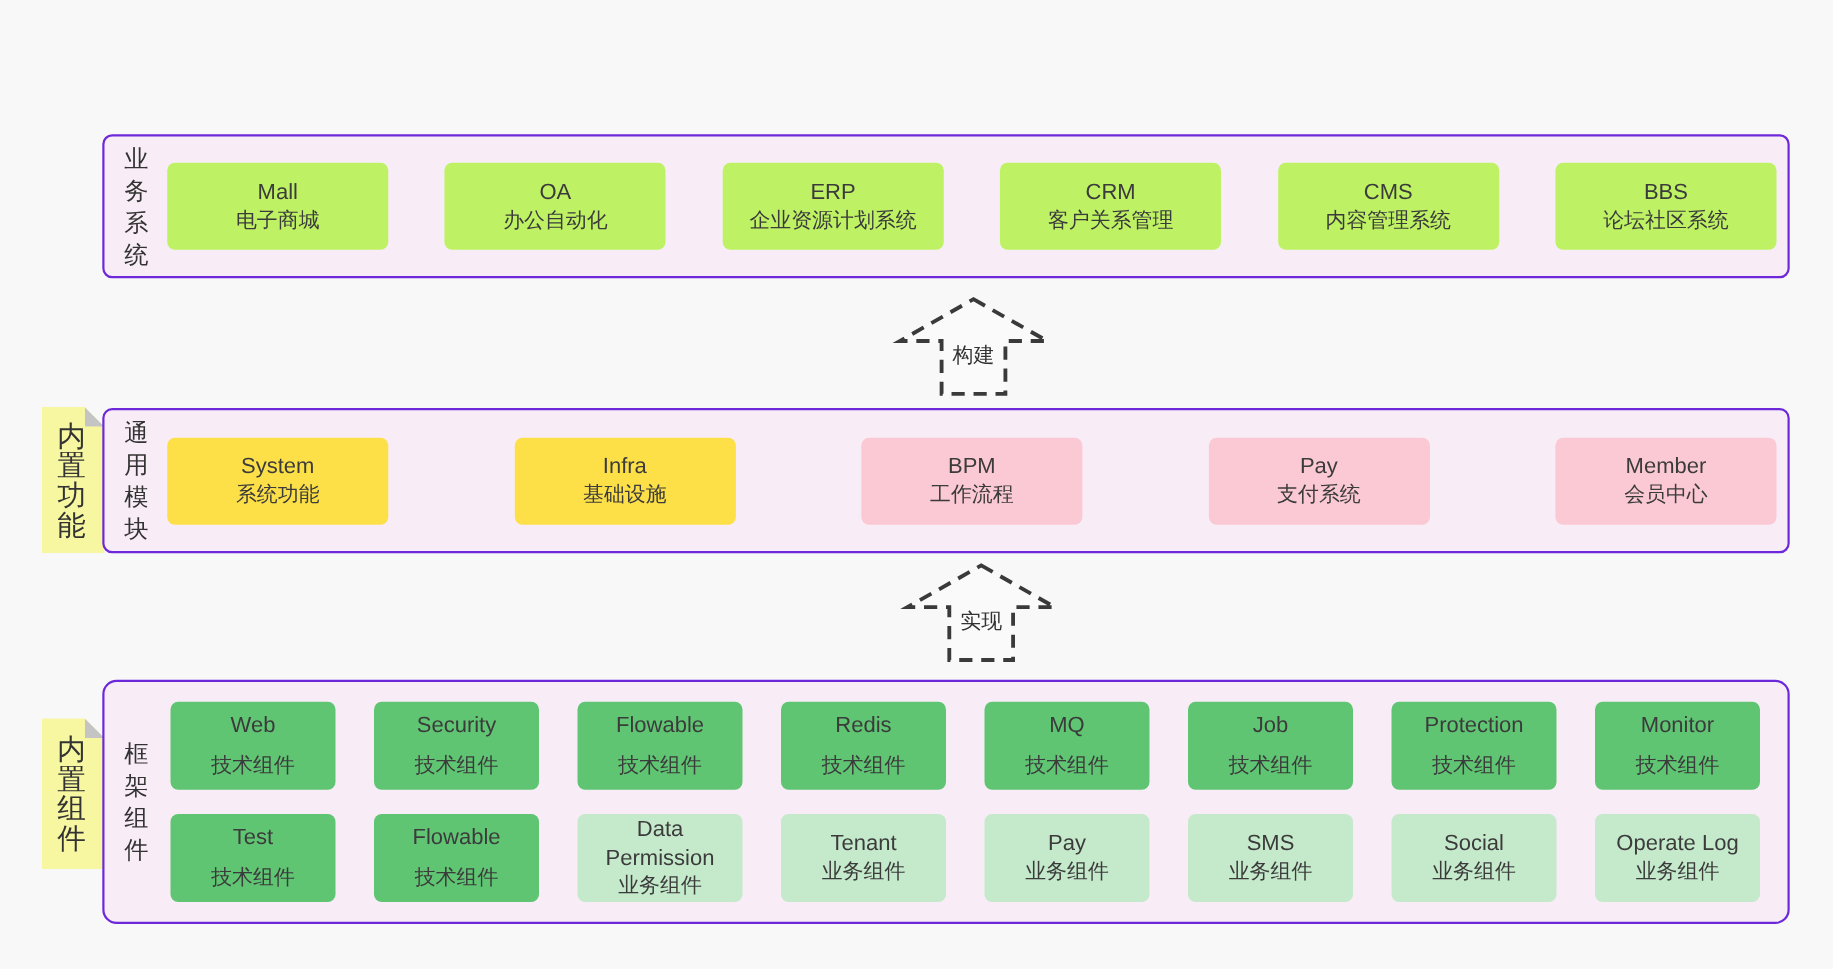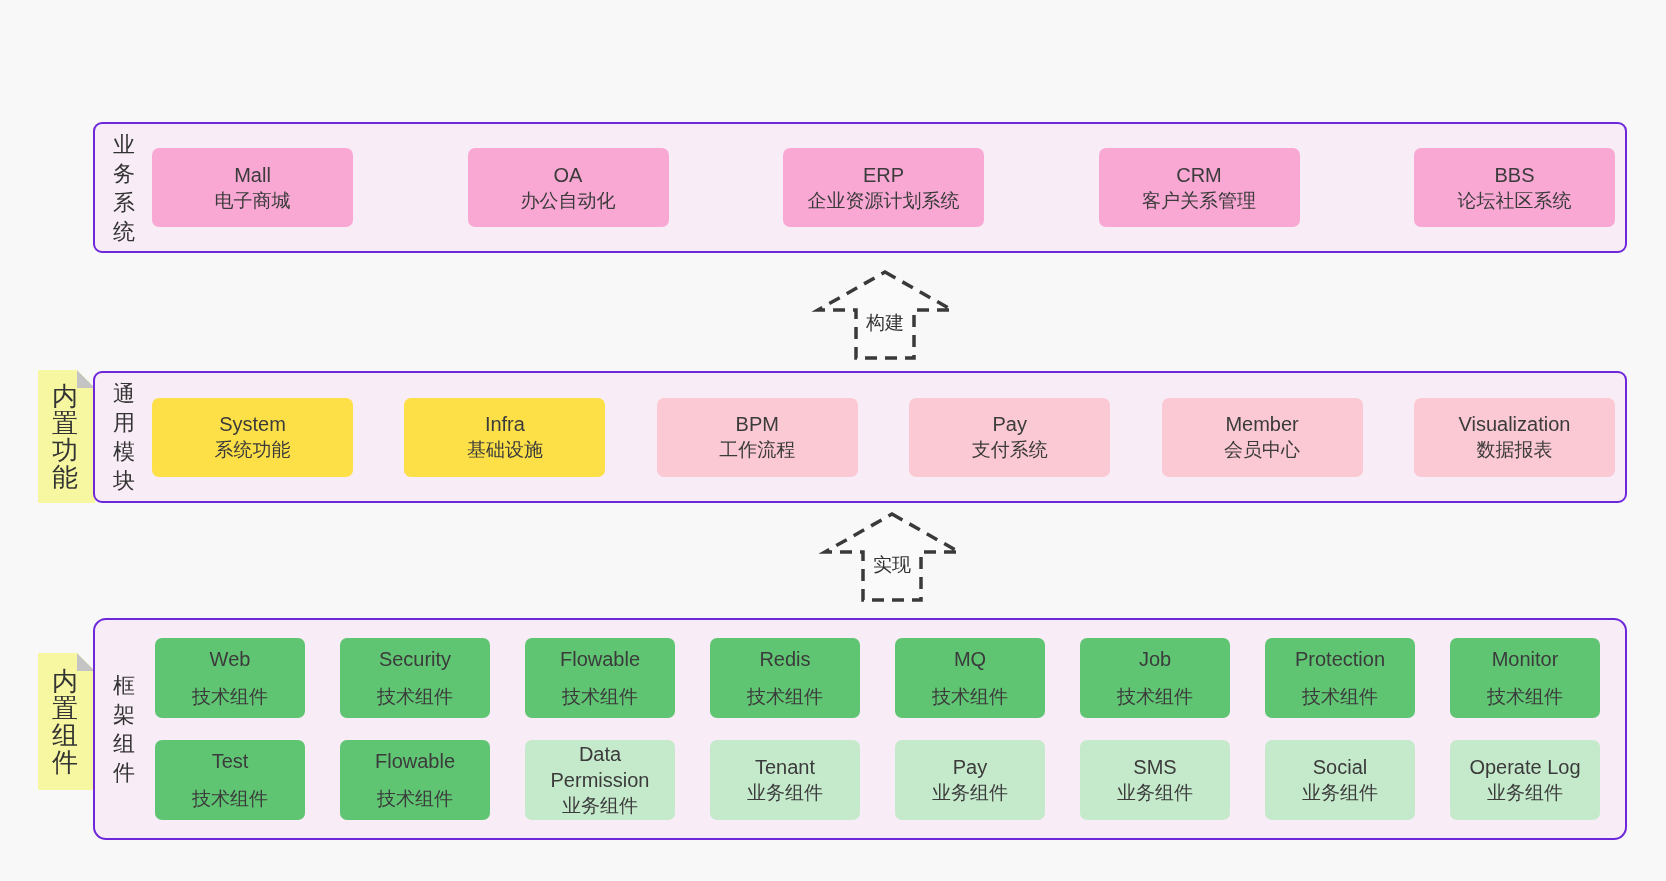--- a/index.html
+++ b/index.html
@@ -29,21 +29,21 @@
   
   .box{
     height:80px;border-radius:7px;
     display:flex;flex-direction:column;align-items:center;justify-content:center;
     text-align:center;white-space:nowrap;
   }
   .box .en{font-size:20px;line-height:26px;}
   .box .zh{font-size:19px;line-height:26px;}
   #panel-business .box,#panel-modules .box{width:201px;height:79px;}
   #panel-components .box{width:150px;}
-  .c-blue{background:#f9a8d4;}
+  .c-blue{background:#bef264;}
   .c-red{background:#fde047;}
   .c-pink{background:#fbc9d4;}
   .c-gdark{background:#5fc573;gap:12px;}
   .c-glight{background:#c5e9cb;}
   
   .sticky{
     position:absolute;left:38px;width:57px;background:#f7f7a1;z-index:1;
     display:flex;align-items:center;
     clip-path:polygon(0 0,calc(100% - 18px) 0,100% 18px,100% 100%,0 100%);
   }
@@ -92,20 +92,24 @@
     </div>
     <div class="box c-blue">
       <span class="en">ERP</span>
       <span class="zh">企业资源计划系统</span>
     </div>
     <div class="box c-blue">
       <span class="en">CRM</span>
       <span class="zh">客户关系管理</span>
     </div>
     <div class="box c-blue">
+      <span class="en">CMS</span>
+      <span class="zh">内容管理系统</span>
+    </div>
+    <div class="box c-blue">
       <span class="en">BBS</span>
       <span class="zh">论坛社区系统</span>
     </div>
   </div>
 </section>
 
 <div class="arrow" id="arrow-build">
   <svg width="150" height="96" viewBox="0 0 150 96">
     <path d="M75,6 L142,44 L104,44 L104,92 L46,92 L46,44 L8,44 Z" fill="#fafafa" stroke="#3a3a3a" stroke-width="3.5" stroke-dasharray="12 8" stroke-linejoin="miter"></path>
   </svg>
@@ -128,24 +132,20 @@
       <span class="zh">工作流程</span>
     </div>
     <div class="box c-pink">
       <span class="en">Pay</span>
       <span class="zh">支付系统</span>
     </div>
     <div class="box c-pink">
       <span class="en">Member</span>
       <span class="zh">会员中心</span>
     </div>
-    <div class="box c-pink">
-      <span class="en">Visualization</span>
-      <span class="zh">数据报表</span>
-    </div>
   </div>
 </section>
 
 <div class="arrow" id="arrow-implement">
   <svg width="150" height="96" viewBox="0 0 150 96">
     <path d="M75,6 L142,44 L104,44 L104,92 L46,92 L46,44 L8,44 Z" fill="#fafafa" stroke="#3a3a3a" stroke-width="3.5" stroke-dasharray="12 8" stroke-linejoin="miter"></path>
   </svg>
   <div class="arrow-label">实现</div>
 </div>
 

